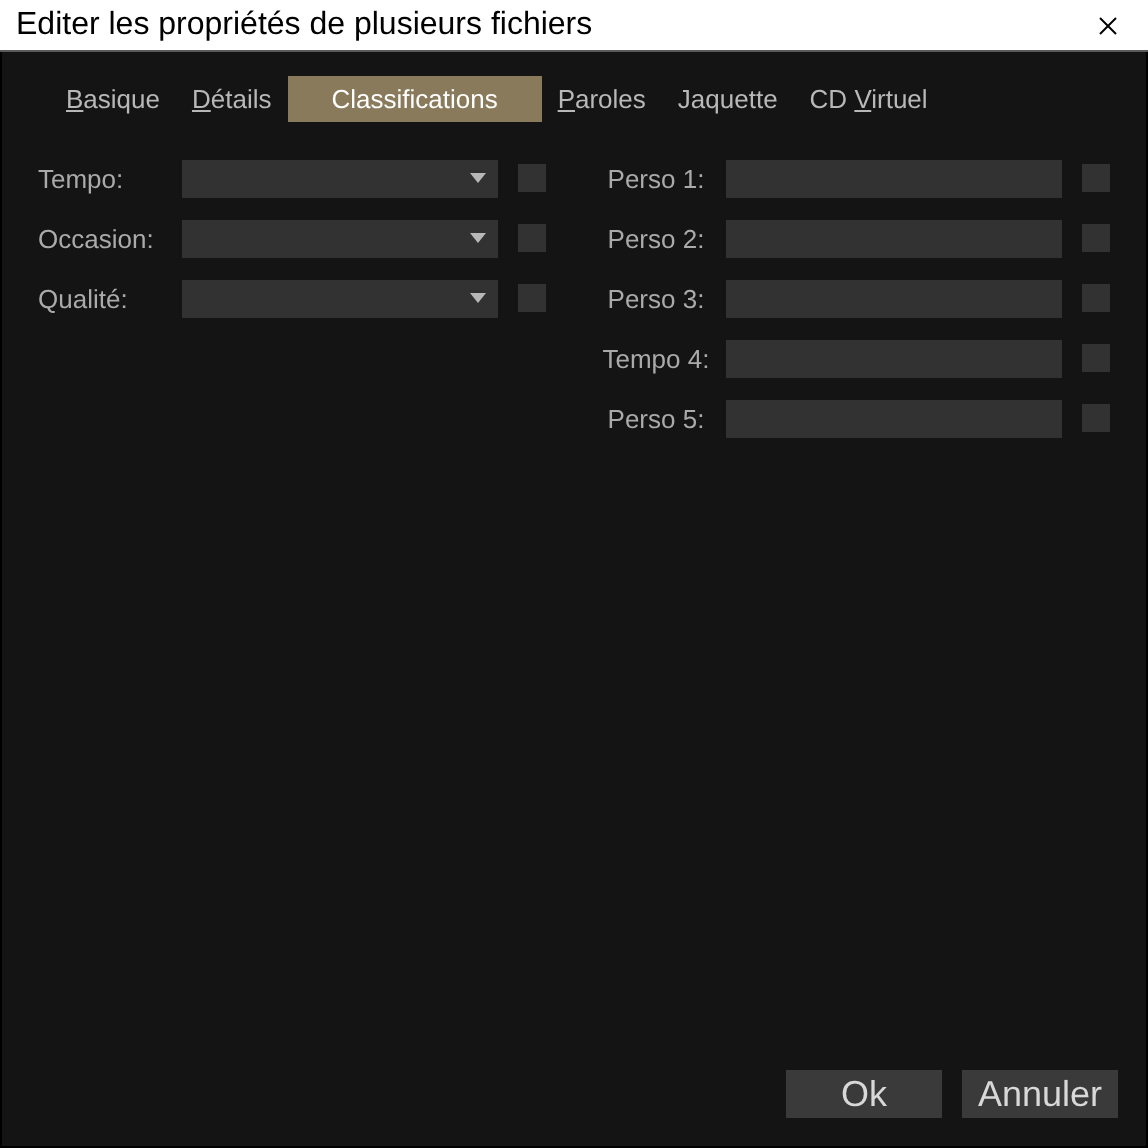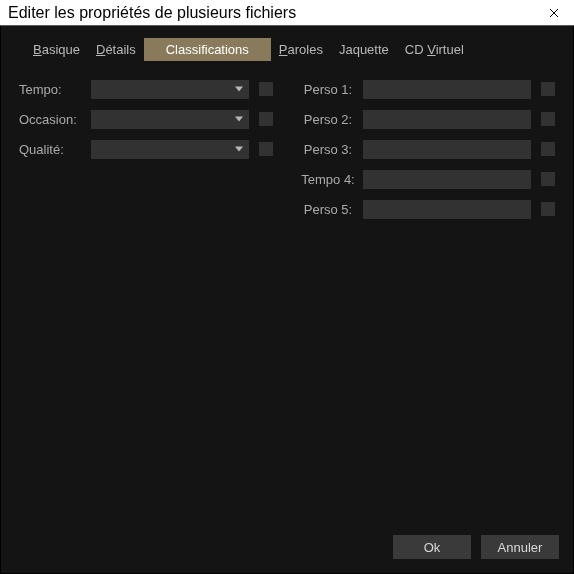--- a/index.html
+++ b/index.html
@@ -108,21 +108,21 @@
   }
   .btn {
     min-width: 78px;
     height: 24px;
     background: #3a3a3a;
     color: #d8d8d8;
     display: flex;
     align-items: center;
     justify-content: center;
     cursor: pointer;
-    font-size: 13px;
+    font-size: 18px;
   }
 </style>
 </head>
 <body>
 
 <div class="titlebar">
   <span class="title">Editer les propriétés de plusieurs fichiers</span>
   <div class="close">
     <svg width="10" height="10" viewBox="0 0 10 10">
         <line x1="1" y1="1" x2="9" y2="9" stroke="#000" stroke-width="1"></line>

